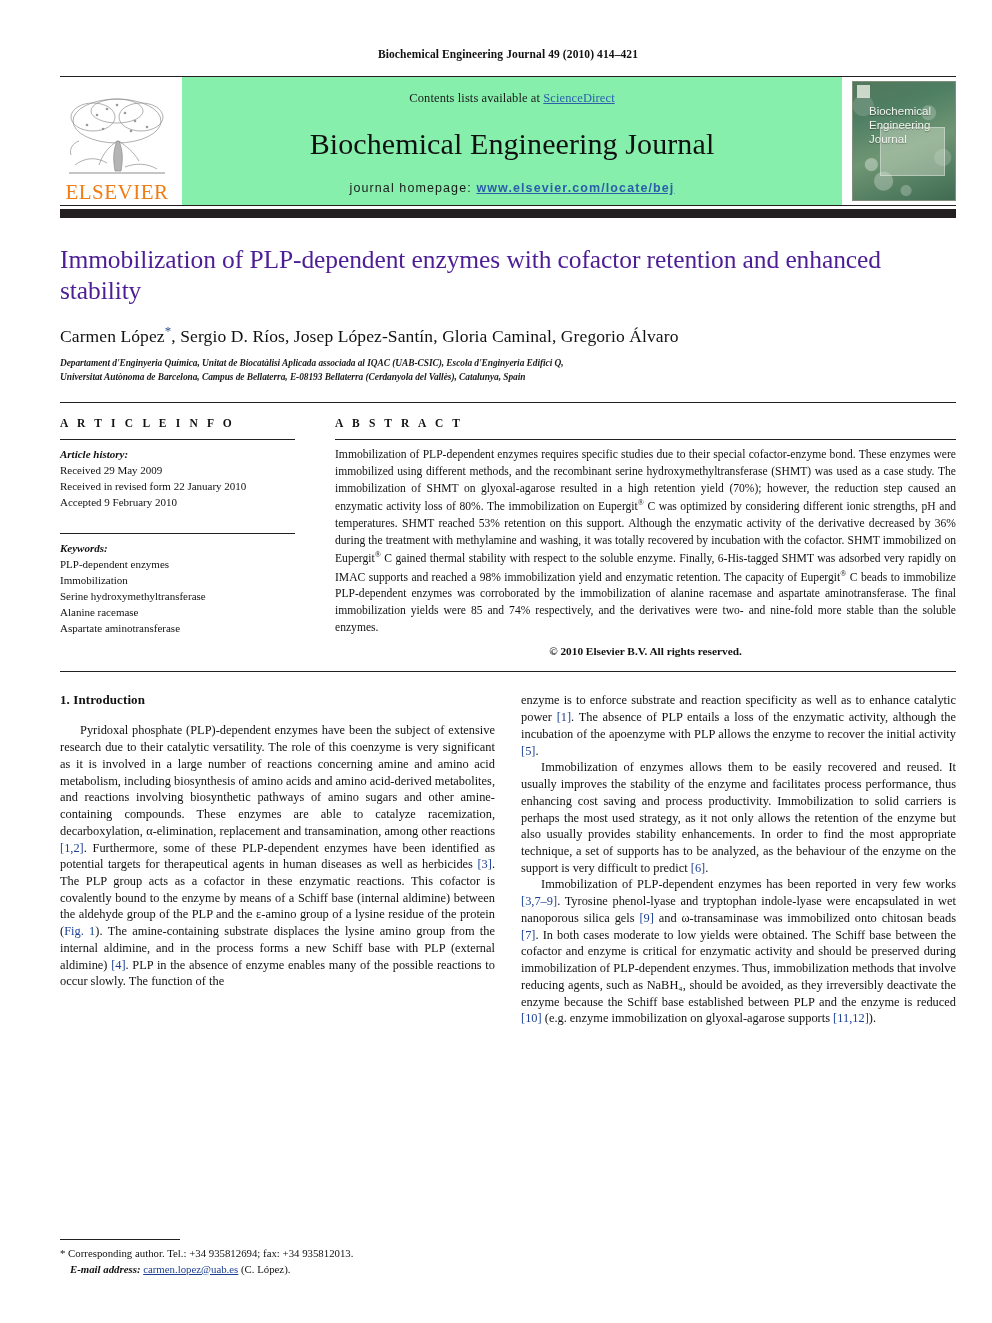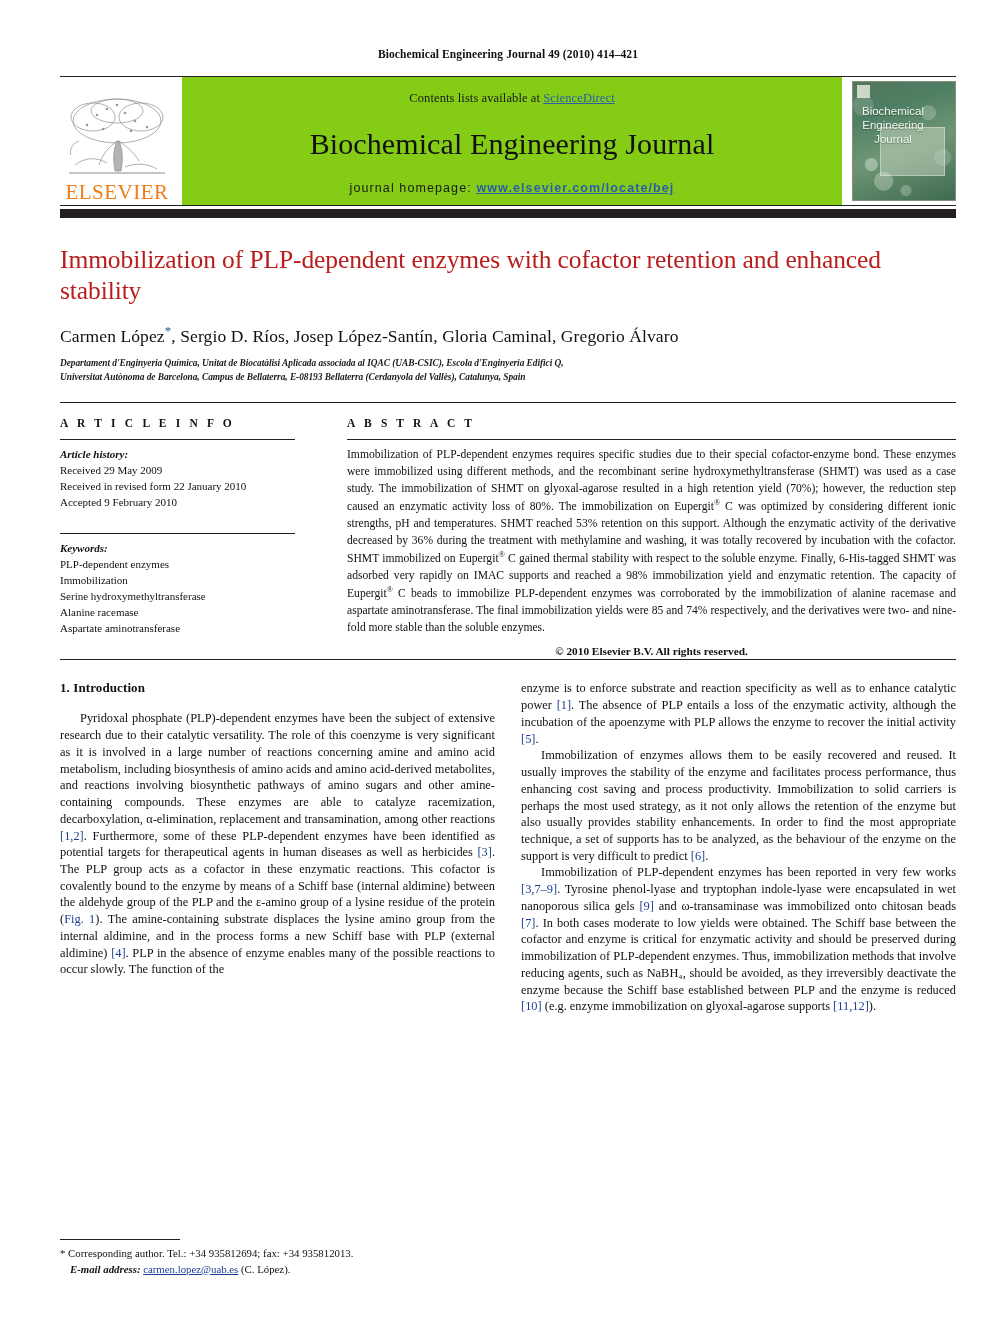--- a/index.html
+++ b/index.html
@@ -57,21 +57,21 @@
     font-family: "Liberation Serif", serif;
     font-size: 21px;
     letter-spacing: .5px;
     color: #f07c14;
     line-height: 1;
     margin-top: 1px;
     white-space: nowrap;
   }
   .masthead-center {
     flex: 1 1 auto;
-    background: #84cc16;
+    background: #86efac;
     display: flex;
     flex-direction: column;
     justify-content: space-between;
     align-items: center;
     padding: 14px 0 10px;
     box-sizing: border-box;
     margin-left: 4px;
   }
   .contents-line {
     font-size: 12.5px;
@@ -120,45 +120,44 @@
       radial-gradient(circle at 52% 92%, rgba(255,255,255,.25) 0 5px, transparent 6px),
       radial-gradient(circle at 88% 64%, rgba(255,255,255,.18) 0 8px, transparent 9px),
       radial-gradient(circle at 10% 20%, rgba(255,255,255,.15) 0 10px, transparent 11px);
   }
   .cover-thumb .cov-els {
     position:absolute; left:4px; top:3px; width:13px; height:13px;
     background:#dfe7dc; opacity:.85;
   }
   .cover-thumb .cov-title {
     position: absolute;
-    left: 9px; top: 22px;
+    left: 16px; top: 22px;
     font-family: "Liberation Sans", sans-serif;
     font-size: 11.5px;
     line-height: 1.22;
     color: #f2f6ef;
     text-shadow: 0 1px 1px rgba(0,0,0,.35);
-    text-align: center;
   }
   .masthead-rule {
     border-top: 1.6px solid #231f20;
     margin-top: 0px;
   }
   .masthead-bar {
     height: 9px;
     background: #231f20;
     margin-top: 3px;
   }
 
   
   .title-block { margin-top: 26px; }
   .paper-title {
     font-size: 25.5px;
     line-height: 1.22;
     font-weight: normal;
-    color: #b91c1c;
+    color: #4c1d95;
     margin: 0;
     letter-spacing: -.1px;
   }
   .authors {
     margin-top: 17px;
     font-size: 17.5px;
     color: #111;
     letter-spacing: .1px;
   }
   .authors sup.star { color: #2b4f91; font-size: 13px; }
@@ -170,23 +169,23 @@
     line-height: 1.5;
     color: #1a1a1a;
     letter-spacing: -.05px;
   }
 
   
   .info-abstract {
     margin-top: 18px;
     border-top: 1.2px solid #231f20;
     border-bottom: 1.2px solid #231f20;
-    padding: 14px 0 2px;
+    padding: 14px 0 14px;
     display: flex;
-    gap: 12px;
+    gap: 0;
   }
   .col-info {
     flex: 0 0 265px;
     width: 265px;
     padding-right: 22px;
     box-sizing: border-box;
   }
   .col-abstract {
     flex: 1 1 auto;
     padding-left: 10px;

